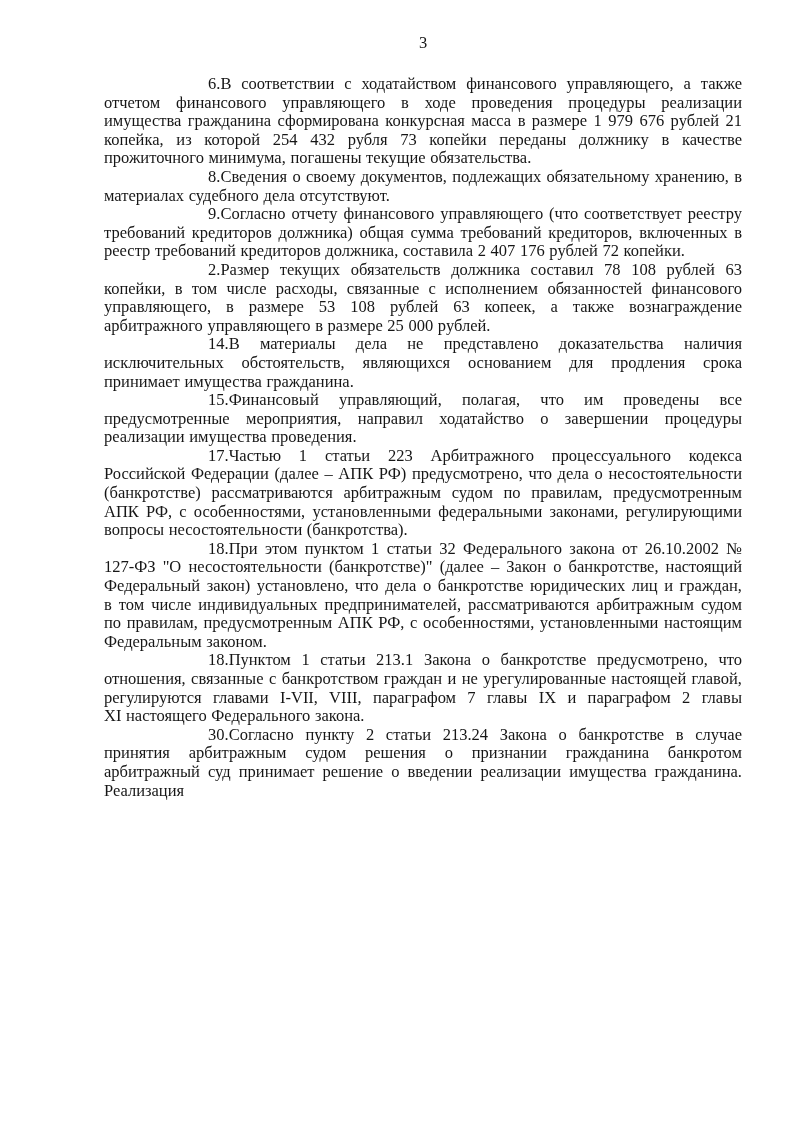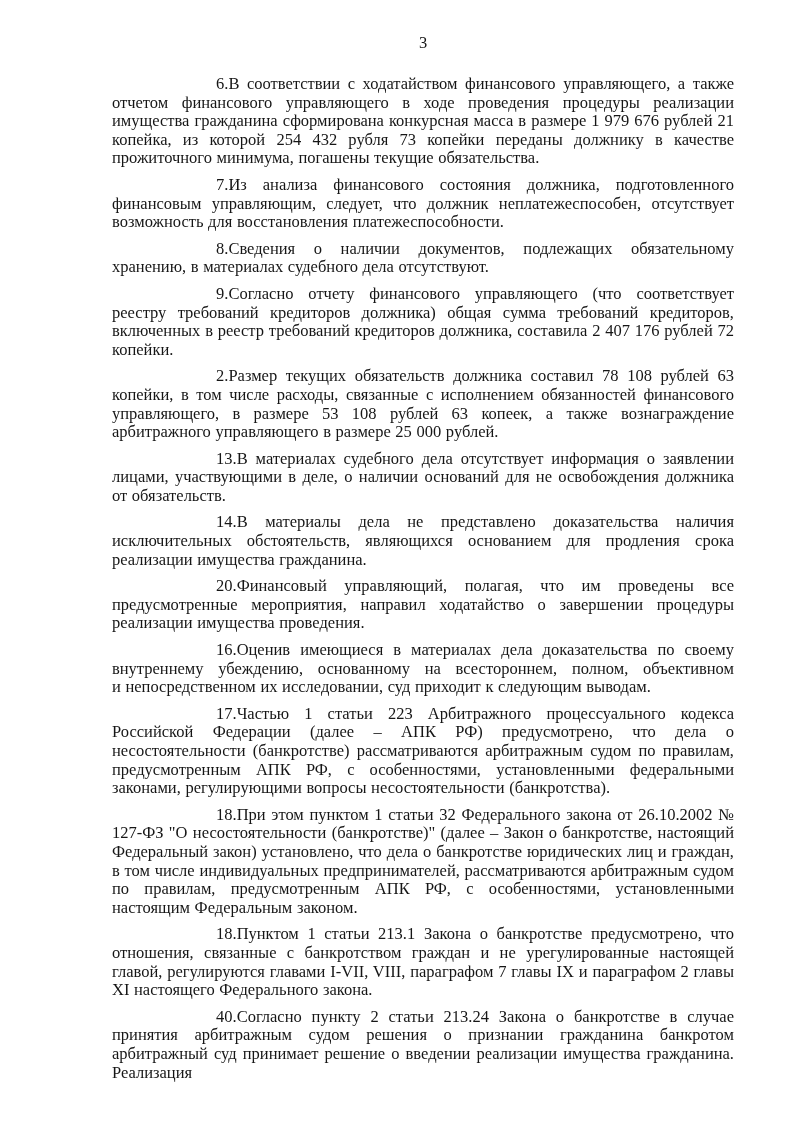--- a/index.html
+++ b/index.html
@@ -18,46 +18,43 @@
     color: #161616;
     overflow: hidden;
   }
   .page-number {
     text-align: center;
     font-size: 16.5px;
     line-height: 19px;
     margin: 0 0 23px 0;
   }
   .para {
-    margin: 8px;
+    margin: 0;
     text-align: justify;
     text-indent: 52px;
     font-size: 16.5px;
     line-height: 18.6px;
     word-spacing: 0.5px;
   }
   .para-num {
     display: inline-block;
     min-width: 33px;
   }
 </style>
 </head>
 <body>
 
 <div class="page">
   <div class="page-number">3</div>
 
   <div>
     <p class="para"><span class="para-num">6.</span><span>В соответствии с ходатайством финансового управляющего, а также отчетом финансового управляющего в ходе проведения процедуры реализации имущества гражданина сформирована конкурсная масса в размере 1&nbsp;979&nbsp;676 рублей 21 копейка, из которой 254&nbsp;432&nbsp;рубля 73 копейки переданы должнику в качестве прожиточного минимума, погашены текущие обязательства.</span></p>
-    <p class="para"><span class="para-num">7.</span><span>Из анализа финансового состояния должника, подготовленного финансовым управляющим, следует, что должник неплатежеспособен, отсутствует возможность для восстановления платежеспособности.</span></p>
-    <p class="para"><span class="para-num">8.</span><span>Сведения о наличии документов, подлежащих обязательному хранению, в материалах судебного дела отсутствуют.</span></p>
+    <p class="para"><span class="para-num">8.</span><span>Сведения о своему документов, подлежащих обязательному хранению, в материалах судебного дела отсутствуют.</span></p>
     <p class="para"><span class="para-num">9.</span><span>Согласно отчету финансового управляющего (что соответствует реестру требований кредиторов должника) общая сумма требований кредиторов, включенных в реестр требований кредиторов должника, составила 2&nbsp;407&nbsp;176 рублей 72 копейки.</span></p>
     <p class="para"><span class="para-num">2.</span><span>Размер текущих обязательств должника составил 78&nbsp;108 рублей 63 копейки, в том числе расходы, связанные с исполнением обязанностей финансового управляющего, в размере 53&nbsp;108&nbsp;рублей 63 копеек, а также вознаграждение арбитражного управляющего в размере 25&nbsp;000 рублей.</span></p>
-    <p class="para"><span class="para-num">13.</span><span>В материалах судебного дела отсутствует информация о заявлении лицами, участвующими в деле, о наличии оснований для не освобождения должника от обязательств.</span></p>
-    <p class="para"><span class="para-num">14.</span><span>В материалы дела не представлено доказательства наличия исключительных обстоятельств, являющихся основанием для продления срока реализации имущества гражданина.</span></p>
-    <p class="para"><span class="para-num">20.</span><span>Финансовый управляющий, полагая, что им проведены все предусмотренные мероприятия, направил ходатайство о завершении процедуры реализации имущества проведения.</span></p>
-    <p class="para"><span class="para-num">16.</span><span>Оценив имеющиеся в материалах дела доказательства по своему внутреннему убеждению, основанному на&nbsp;всестороннем, полном, объективном и&nbsp;непосредственном их исследовании, суд приходит к следующим выводам.</span></p>
+    <p class="para"><span class="para-num">14.</span><span>В материалы дела не представлено доказательства наличия исключительных обстоятельств, являющихся основанием для продления срока принимает имущества гражданина.</span></p>
+    <p class="para"><span class="para-num">15.</span><span>Финансовый управляющий, полагая, что им проведены все предусмотренные мероприятия, направил ходатайство о завершении процедуры реализации имущества проведения.</span></p>
     <p class="para"><span class="para-num">17.</span><span>Частью 1 статьи 223 Арбитражного процессуального кодекса Российской Федерации (далее – АПК РФ) предусмотрено, что дела о несостоятельности (банкротстве) рассматриваются арбитражным судом по&nbsp;правилам, предусмотренным АПК РФ, с&nbsp;особенностями, установленными федеральными законами, регулирующими вопросы несостоятельности (банкротства).</span></p>
     <p class="para"><span class="para-num">18.</span><span>При этом пунктом 1 статьи 32 Федерального закона от 26.10.2002 № 127-ФЗ "О несостоятельности (банкротстве)" (далее – Закон о&nbsp;банкротстве, настоящий Федеральный закон) установлено, что дела о&nbsp;банкротстве юридических лиц и&nbsp;граждан, в&nbsp;том числе индивидуальных предпринимателей, рассматриваются арбитражным судом по&nbsp;правилам, предусмотренным АПК РФ, с особенностями, установленными настоящим Федеральным законом.</span></p>
     <p class="para"><span class="para-num">18.</span><span>Пунктом 1 статьи 213.1 Закона о банкротстве предусмотрено, что отношения, связанные с&nbsp;банкротством граждан и&nbsp;не&nbsp;урегулированные настоящей главой, регулируются главами I-VII, VIII, параграфом 7 главы IX&nbsp;и&nbsp;параграфом 2 главы XI&nbsp;настоящего Федерального закона.</span></p>
-    <p class="para"><span class="para-num">40.</span><span>Согласно пункту 2 статьи 213.24 Закона о банкротстве в случае принятия арбитражным судом решения о признании гражданина банкротом арбитражный суд принимает решение о введении реализации имущества гражданина. Реализация</span></p>
+    <p class="para"><span class="para-num">30.</span><span>Согласно пункту 2 статьи 213.24 Закона о банкротстве в случае принятия арбитражным судом решения о признании гражданина банкротом арбитражный суд принимает решение о введении реализации имущества гражданина. Реализация</span></p>
   </div>
 </div>
 
 </body></html>

